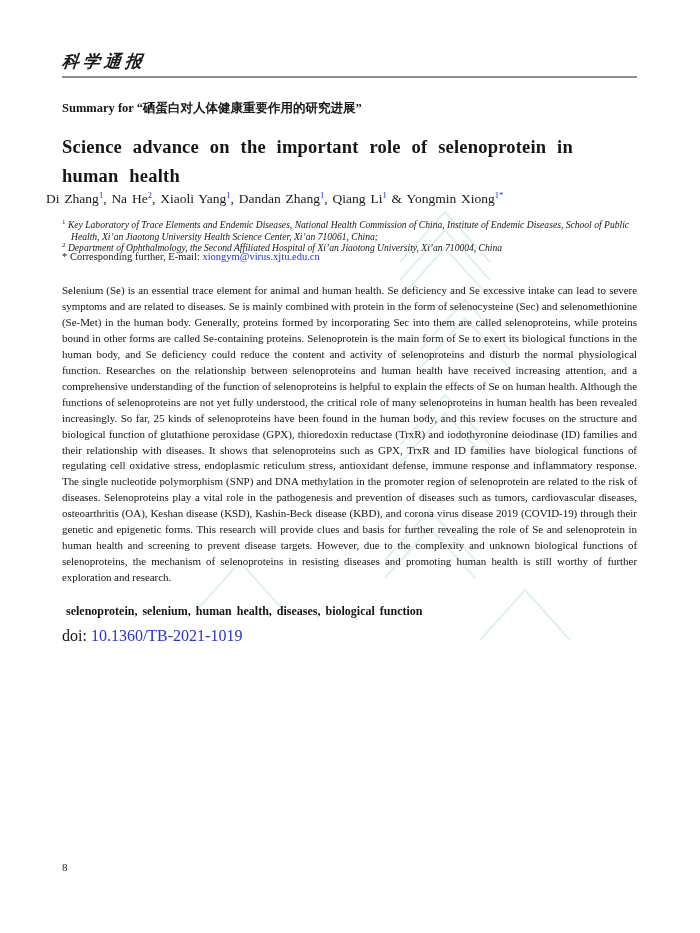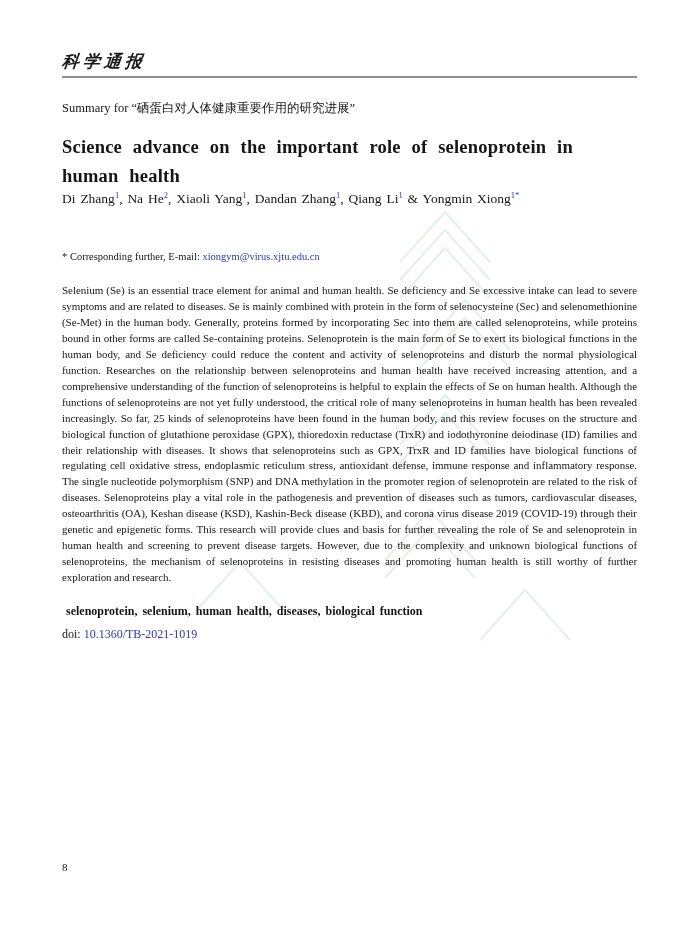--- a/index.html
+++ b/index.html
@@ -19,29 +19,29 @@
     font-size:17px;font-weight:bold;font-style:italic;
     letter-spacing:4px;transform:skewX(-6deg);
     color:#1a1a1a;white-space:nowrap;
   }
   .rule{
     position:absolute;left:62px;top:76px;z-index:1;
     width:575px;height:2px;background:#909090;
   }
   .summary{
     position:absolute;left:62px;top:100px;width:575px;z-index:1;
-    font-size:12.5px;font-weight:normal;
+    font-size:12.5px;font-weight:bold;
   }
   .title{
     position:absolute;left:62px;top:133px;width:535px;z-index:1;
     margin:0;font-size:18.5px;font-weight:bold;line-height:29px;
     word-spacing:6px;letter-spacing:0.2px;
   }
   .authors{
-    position:absolute;left:62px;top:191px;width:575px;z-index:1;
+    position:absolute;left:46px;top:191px;width:575px;z-index:1;
     font-size:13.5px;word-spacing:1.5px;white-space:nowrap;
   }
   .authors sup{
     font-size:8.5px;line-height:0;vertical-align:super;
   }
   .sup-blue{color:#2a33c4;}
   .affils{
     position:absolute;left:62px;top:219px;width:575px;z-index:1;
     font-size:9.6px;font-style:italic;line-height:11.5px;
   }
@@ -56,21 +56,21 @@
     position:absolute;left:62px;top:283px;width:575px;z-index:1;
     margin:0;font-size:11px;line-height:15.95px;
     text-align:justify;letter-spacing:-0.05px;word-spacing:-0.2px;
   }
   .keywords{
     position:absolute;left:62px;top:600px;width:575px;z-index:1;
     margin:4px;font-size:12px;font-weight:bold;word-spacing:2px;
   }
   .doi{
     position:absolute;left:62px;top:627px;width:575px;z-index:1;
-    margin:0;font-size:12px;
+    margin:0;font-size:16px;
   }
   .pageno{
     position:absolute;left:62px;top:861px;z-index:1;
     font-size:11px;
   }
 </style>
 </head>
 <body>
 
 <div class="page">
@@ -96,20 +96,22 @@
 
   <div class="summary">Summary for “硒蛋白对人体健康重要作用的研究进展”</div>
 
   <h1 class="title">Science advance on the important role of selenoprotein in human health</h1>
 
   <div class="authors">
     <span><span></span><span>Di Zhang</span><sup class="sup-blue">1</sup></span><span><span>, </span><span>Na He</span><sup class="sup-blue">2</sup></span><span><span>, </span><span>Xiaoli Yang</span><sup class="sup-blue">1</sup></span><span><span>, </span><span>Dandan Zhang</span><sup class="sup-blue">1</sup></span><span><span>, </span><span>Qiang Li</span><sup class="sup-blue">1</sup></span><span><span> &amp; </span><span>Yongmin Xiong</span><sup class="sup-blue">1*</sup></span>
   </div>
 
   <div class="affils">
+    <p class="affil"><sup>1</sup> <span>Key Laboratory of Trace Elements and Endemic Diseases, National Health Commission of China, Institute of Endemic Diseases, School of Public Health, Xi’an Jiaotong University Health Science Center, Xi’an 710061, China;</span></p>
+    <p class="affil"><sup>2</sup> <span>Department of Ophthalmology, the Second Affiliated Hospital of Xi’an Jiaotong University, Xi’an 710004, China</span></p>
   </div>
 
   <p class="correspond"><span>* Corresponding further, E-mail: </span><a class="link">xiongym@virus.xjtu.edu.cn</a></p>
 
   <p class="abstract">Selenium (Se) is an essential trace element for animal and human health. Se deficiency and Se excessive intake can lead to severe symptoms and are related to diseases. Se is mainly combined with protein in the form of selenocysteine (Sec) and selenomethionine (Se-Met) in the human body. Generally, proteins formed by incorporating Sec into them are called selenoproteins, while proteins bound in other forms are called Se-containing proteins. Selenoprotein is the main form of Se to exert its biological functions in the human body, and Se deficiency could reduce the content and activity of selenoproteins and disturb the normal physiological function. Researches on the relationship between selenoproteins and human health have received increasing attention, and a comprehensive understanding of the function of selenoproteins is helpful to explain the effects of Se on human health. Although the functions of selenoproteins are not yet fully understood, the critical role of many selenoproteins in human health has been revealed increasingly. So far, 25 kinds of selenoproteins have been found in the human body, and this review focuses on the structure and biological function of glutathione peroxidase (GPX), thioredoxin reductase (TrxR) and iodothyronine deiodinase (ID) families and their relationship with diseases. It shows that selenoproteins such as GPX, TrxR and ID families have biological functions of regulating cell oxidative stress, endoplasmic reticulum stress, antioxidant defense, immune response and inflammatory response. The single nucleotide polymorphism (SNP) and DNA methylation in the promoter region of selenoprotein are related to the risk of diseases. Selenoproteins play a vital role in the pathogenesis and prevention of diseases such as tumors, cardiovascular diseases, osteoarthritis (OA), Keshan disease (KSD), Kashin-Beck disease (KBD), and corona virus disease 2019 (COVID-19) through their genetic and epigenetic forms. This research will provide clues and basis for further revealing the role of Se and selenoprotein in human health and screening to prevent disease targets. However, due to the complexity and unknown biological functions of selenoproteins, the mechanism of selenoproteins in resisting diseases and promoting human health is still worthy of further exploration and research.</p>
 
   <p class="keywords">selenoprotein, selenium, human health, diseases, biological function</p>
 
   <p class="doi"><span>doi: </span><a class="link">10.1360/TB-2021-1019</a></p>
 

